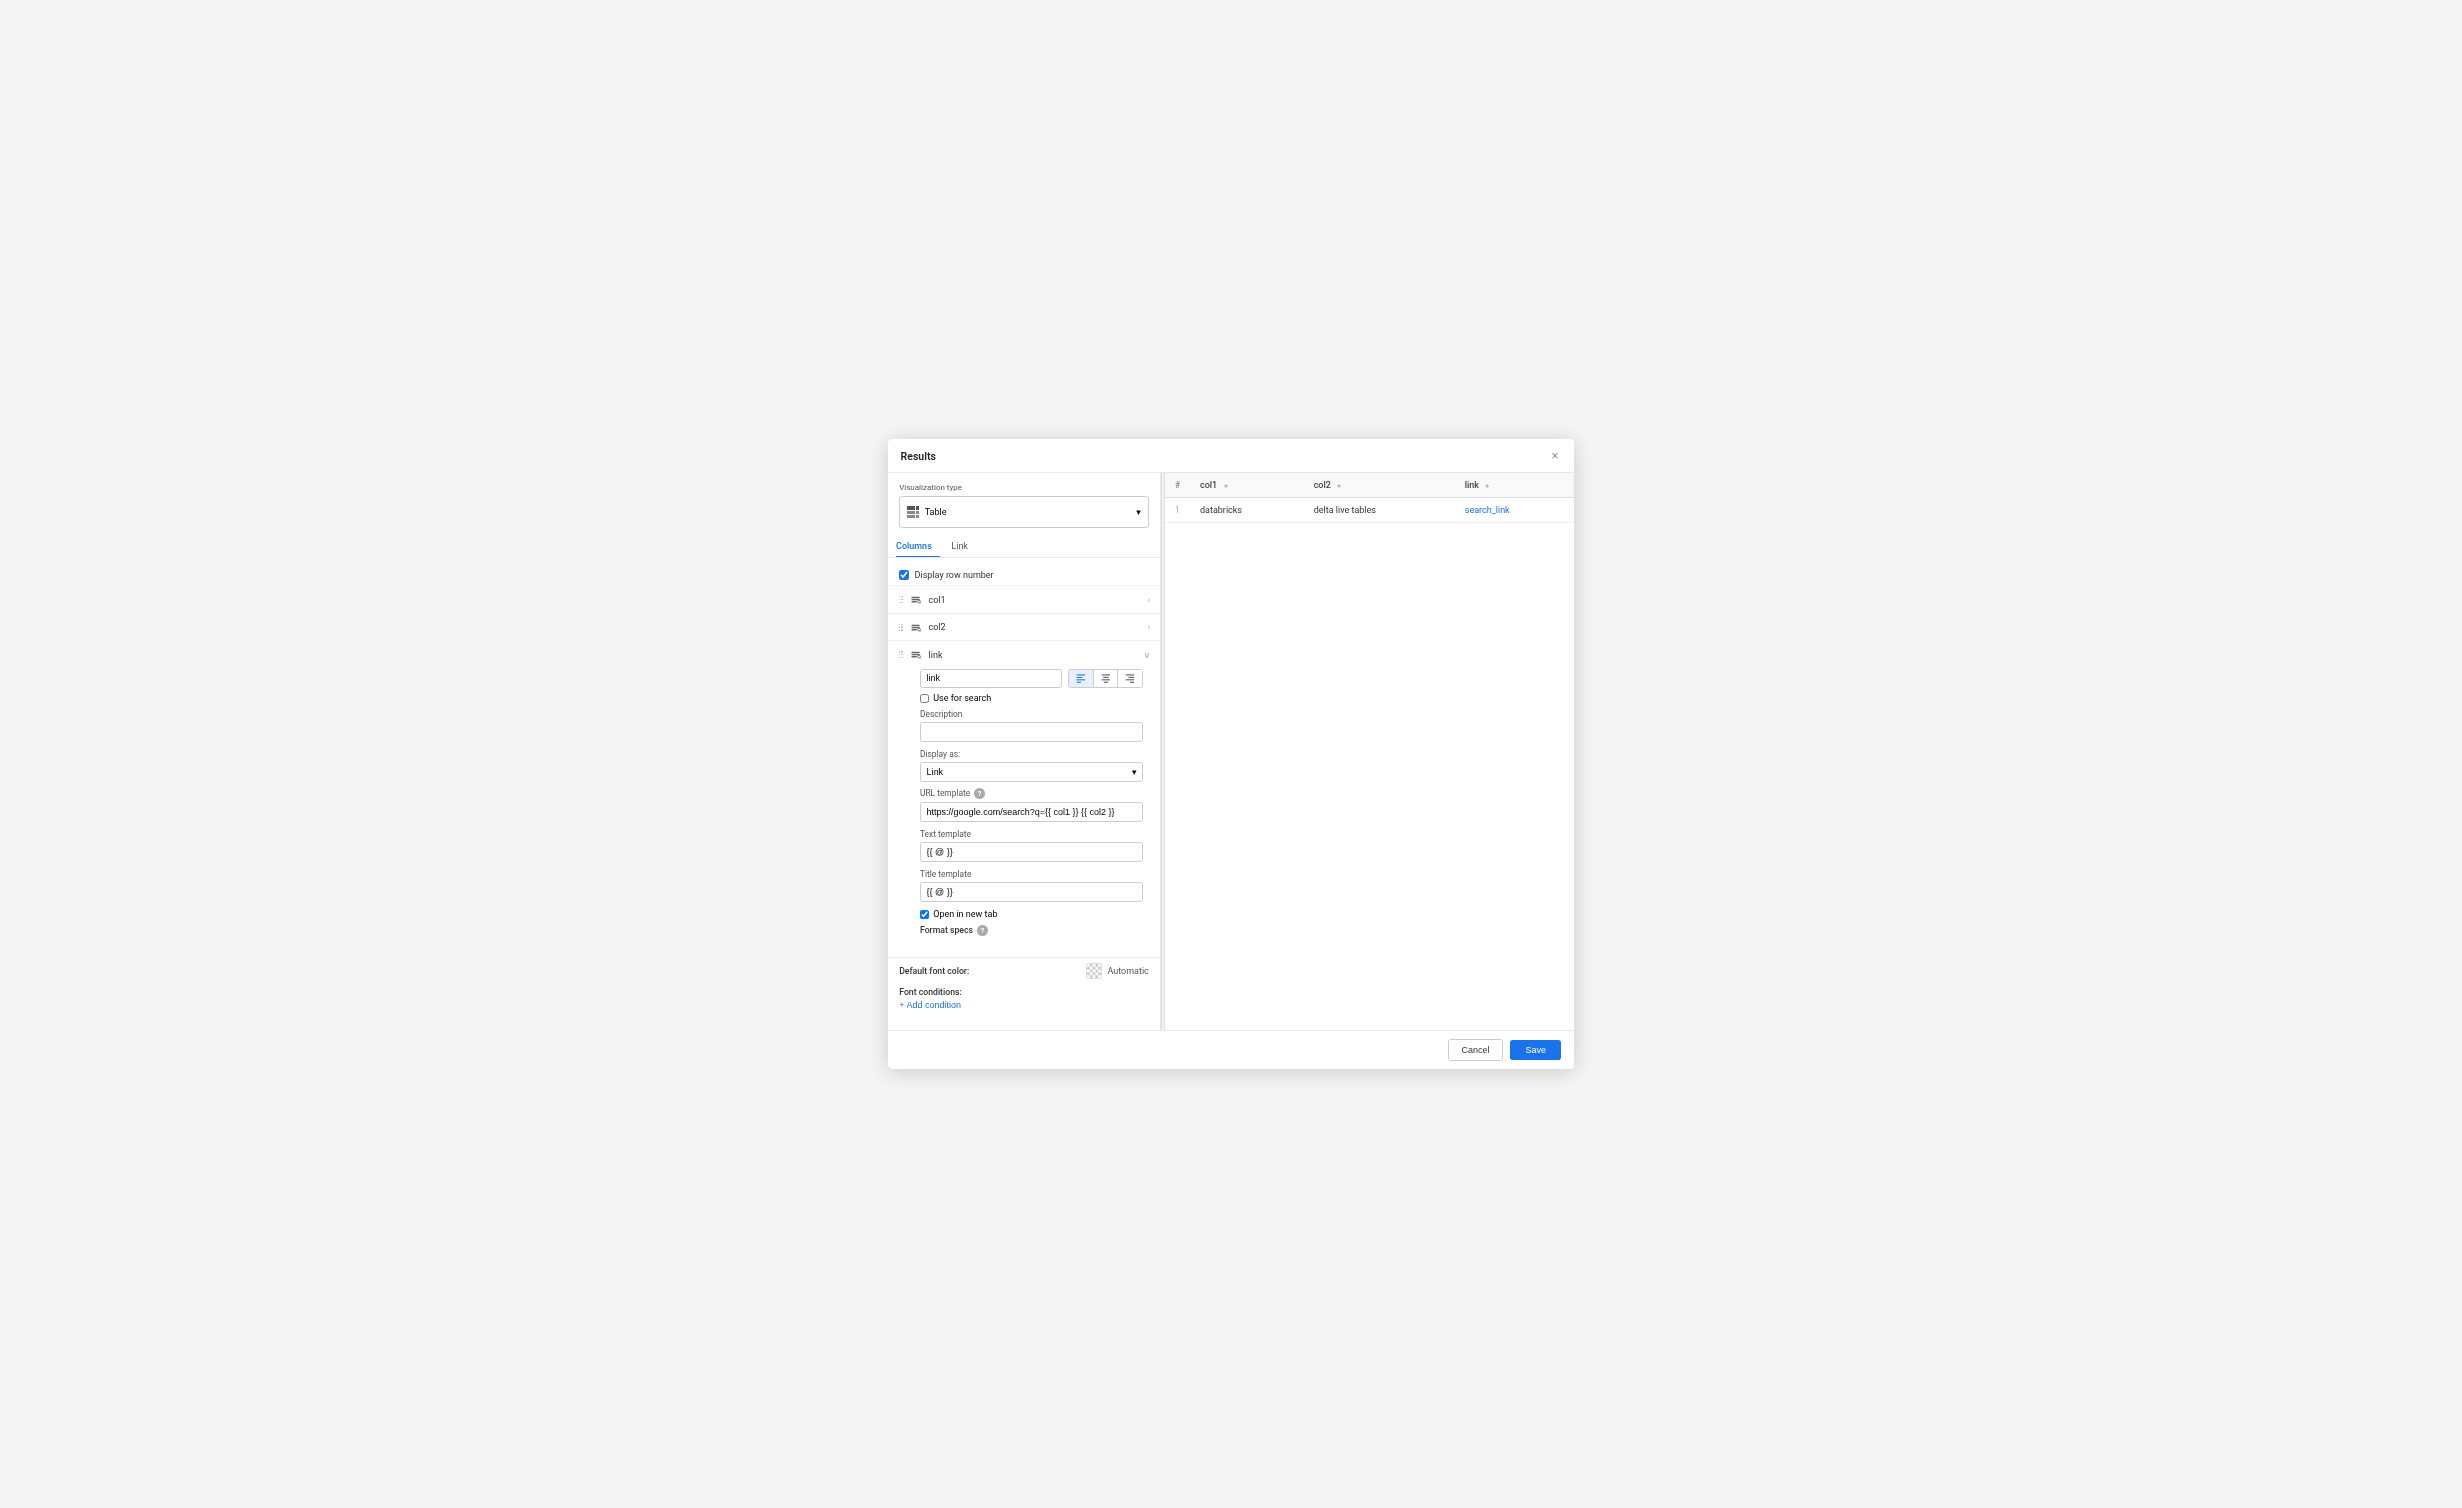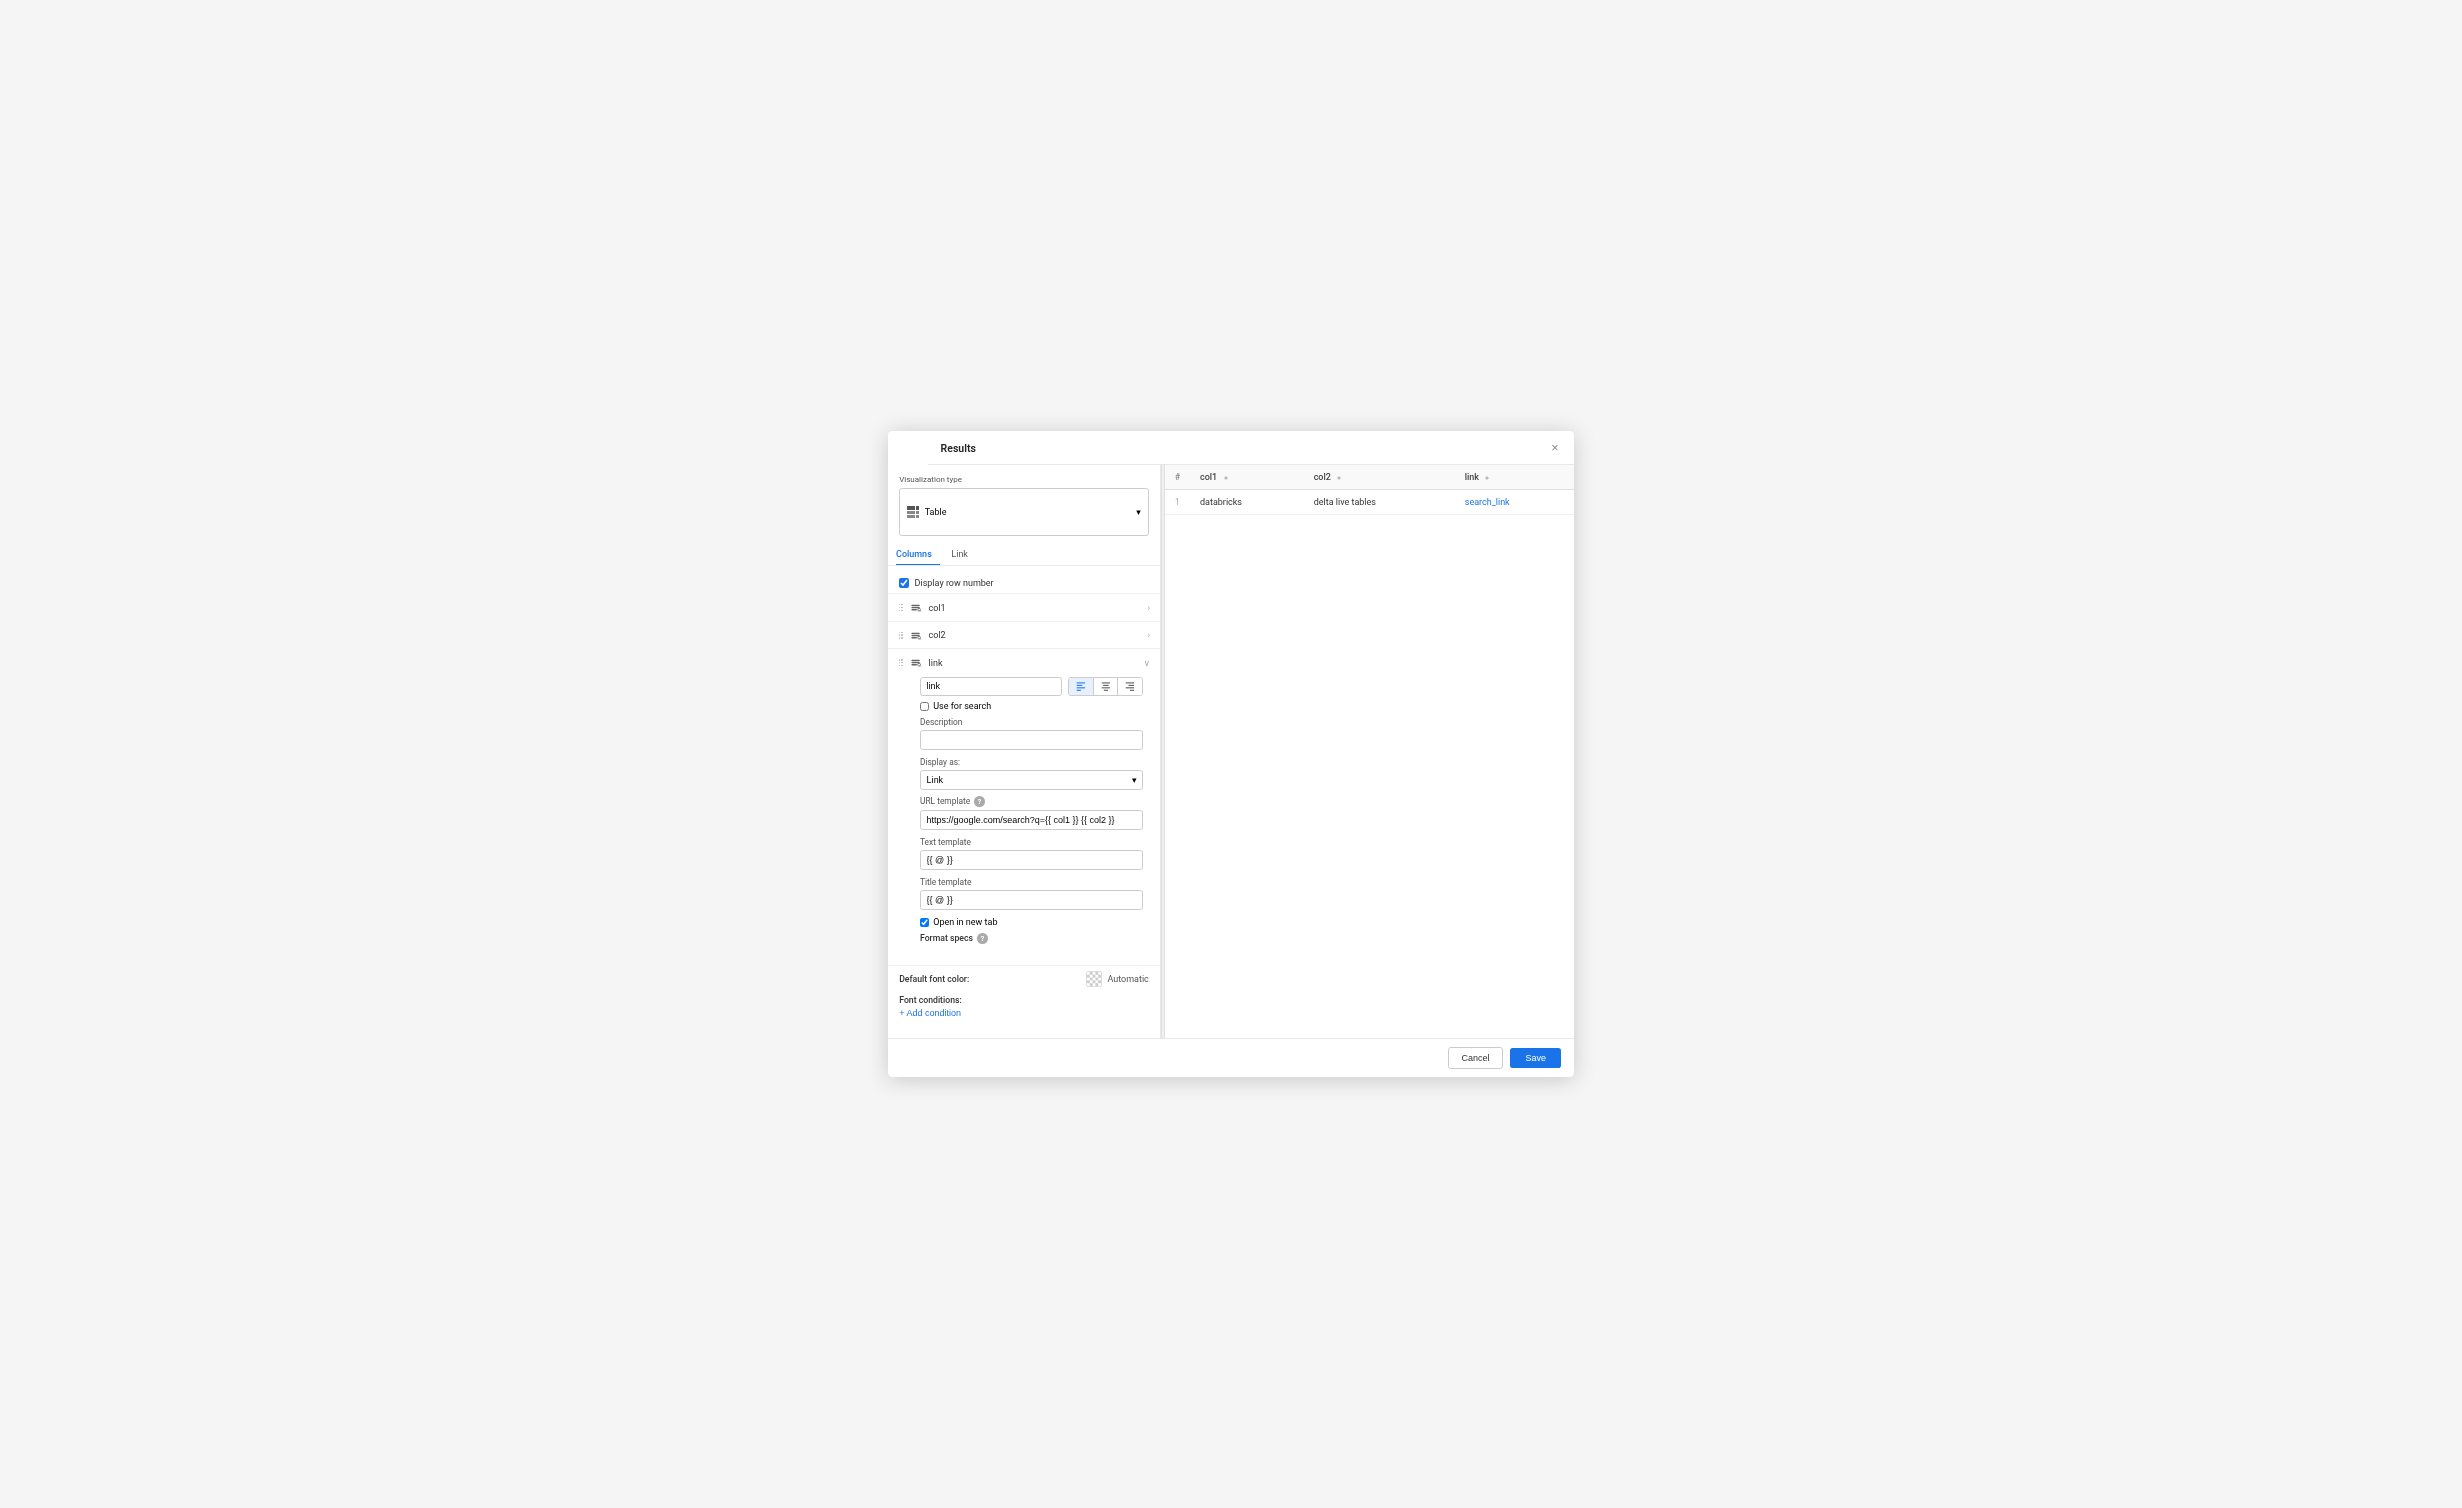--- a/index.html
+++ b/index.html
@@ -21,21 +21,20 @@
       display: flex;
       flex-direction: column;
       overflow: hidden;
     }
     .modal-header {
       display: flex;
       align-items: center;
       justify-content: space-between;
       padding: 9.8px 12.6px 8.4px 12.6px;
       border-bottom: 0.7px solid #e8e8e8;
-      margin-left: 40px;
     }
     .modal-title {
       font-size: 10.5px;
       font-weight: 600;
       color: #222;
     }
     .close-btn {
       background: none;
       border: none;
       cursor: pointer;
@@ -64,21 +63,21 @@
     }
     .viz-type-label {
       font-size: 8px;
       color: #555;
       margin-bottom: 4.2px;
     }
     .viz-type-select {
       width: 100%;
       border: 0.7px solid #ccc;
       border-radius: 2.8px;
-      padding: 17px 7px;
+      padding: 9px 7px;
       font-size: 9px;
       display: flex;
       align-items: center;
       justify-content: space-between;
       cursor: pointer;
       background: #fff;
     }
     .viz-type-select-left {
       display: flex;
       align-items: center;

